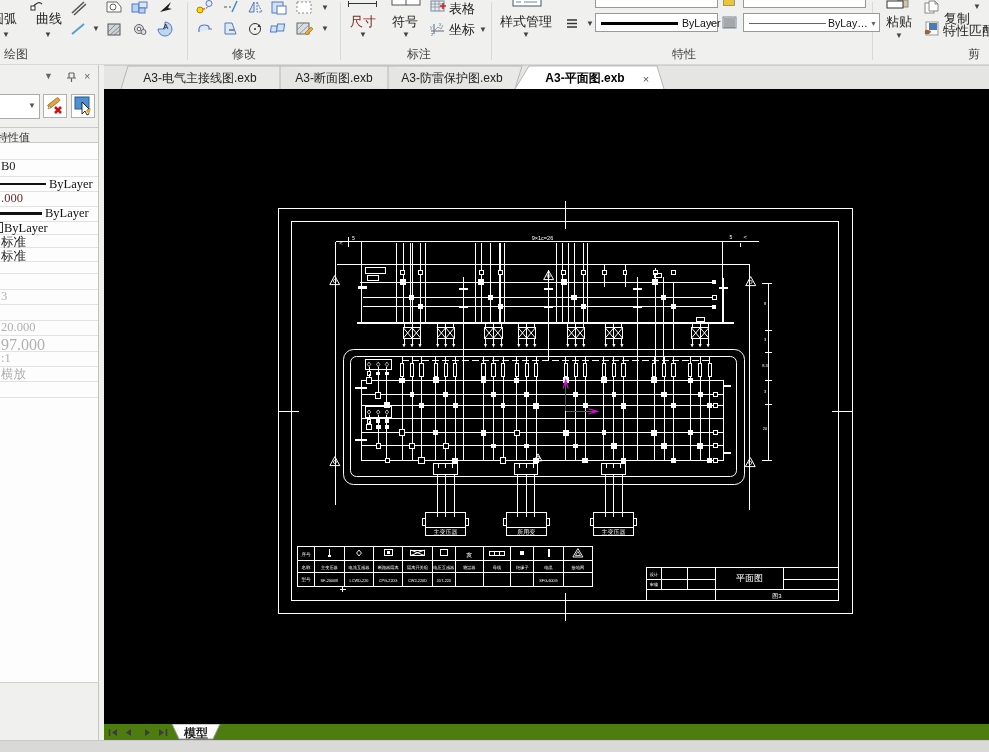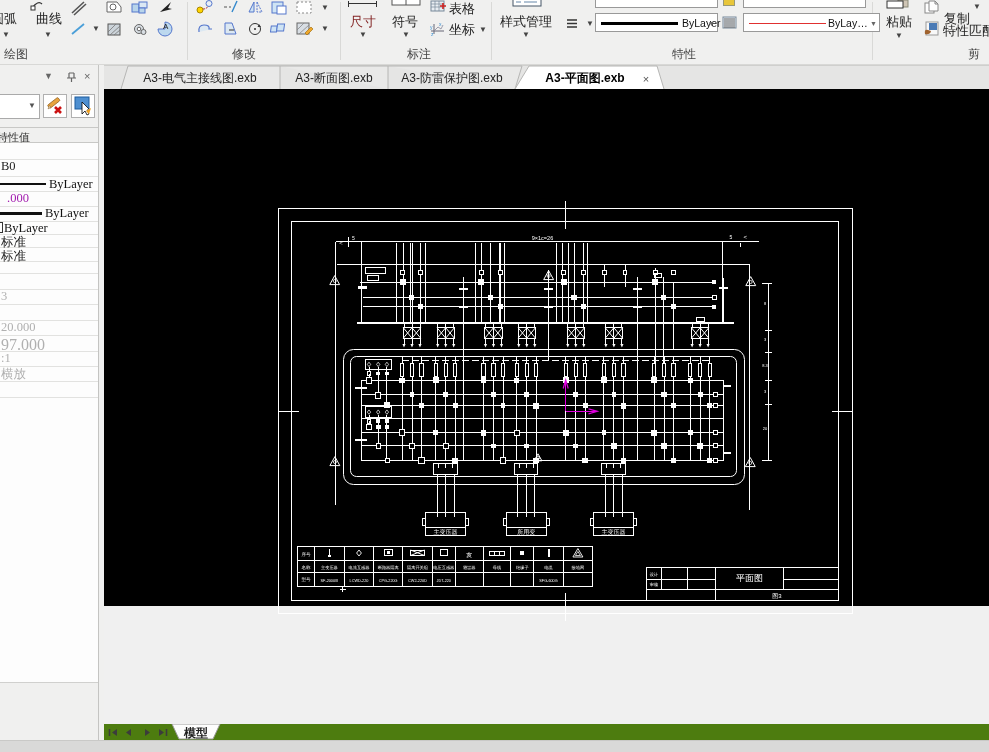--- a/index.html
+++ b/index.html
@@ -266,21 +266,21 @@
   <div class="abs" style="left:0;top:93.8px;width:97.5px;height:1px;background:#e2e2e0;"></div>
 
   <div class="abs" style="left:0;top:111.0px;width:97.5px;height:1px;background:#e2e2e0;"></div>
   <div class="abs" style="left:1px;top:94.3px;font-size:12.5px;color:#222;font-family:'Liberation Serif',serif;">B0</div>
 
   <div class="abs" style="left:0;top:125.6px;width:97.5px;height:1px;background:#e2e2e0;"></div>
   <div class="abs" style="left:-60px;top:118.0px;width:106px;height:1.6px;background:#111;"></div>
   <div class="abs" style="left:49px;top:111.5px;font-size:12.5px;color:#111;font-family:'Liberation Serif',serif;">ByLayer</div>
 
   <div class="abs" style="left:0;top:140.6px;width:97.5px;height:1px;background:#e2e2e0;"></div>
-  <div class="abs" style="left:7px;top:126.1px;font-size:12.5px;color:#a21caf;font-family:'Liberation Serif',serif;">.000</div>
+  <div class="abs" style="left:1px;top:126.1px;font-size:12.5px;color:#7f1d1d;font-family:'Liberation Serif',serif;">.000</div>
 
   <div class="abs" style="left:0;top:155.6px;width:97.5px;height:1px;background:#e2e2e0;"></div>
   <div class="abs" style="left:-60px;top:146.6px;width:102px;height:3px;background:#111;"></div>
   <div class="abs" style="left:45px;top:141.1px;font-size:12.5px;color:#111;font-family:'Liberation Serif',serif;">ByLayer</div>
 
   <div class="abs" style="left:0;top:168.5px;width:97.5px;height:1px;background:#e2e2e0;"></div>
   <div class="abs" style="left:-8px;top:156.6px;width:11px;height:11px;border:1px solid #333;background:#fff;"></div>
   <div class="abs" style="left:4px;top:156.1px;font-size:12.5px;color:#111;font-family:'Liberation Serif',serif;">ByLayer</div>
 
   <div class="abs" style="left:0;top:182.0px;width:97.5px;height:1px;background:#e2e2e0;"></div>
@@ -310,21 +310,21 @@
   <div class="abs" style="left:0;top:316.3px;width:97.5px;height:1px;background:#e2e2e0;"></div>
   <div class="abs" style="left:1px;top:301.4px;font-size:12.5px;color:#b0b0b0;font-family:'Liberation Serif',serif;">横放</div>
 
   <div class="abs" style="left:0;top:331.8px;width:97.5px;height:1px;background:#e2e2e0;"></div>
 
   <div class="abs" style="left:0;top:617px;width:97.5px;height:2px;border-top:1px solid #d0d0ce;"></div>
 
   <div class="abs" style="left:97.5px;top:0;width:1px;height:687px;background:#c4c4c2;"></div>
 </div>
 
-<div class="abs" style="left:104px;top:89px;width:885px;height:517px;background:#000;">
+<div class="abs" style="left:104px;top:89px;width:885px;height:635px;background:#000;">
 <svg width="885" height="635" xmlns="http://www.w3.org/2000/svg" font-family="Liberation Sans, sans-serif">
 
 <rect x="174.4" y="119.0" width="573.9" height="405.5" stroke="#fff" stroke-width="1" fill="none" shape-rendering="crispEdges"></rect>
 
 <rect x="187.3" y="132.0" width="547.5" height="379.5" stroke="#fff" stroke-width="1" fill="none" shape-rendering="crispEdges"></rect>
 
 <line x1="461.4" y1="112.0" x2="461.4" y2="139.5" stroke="#fff" stroke-width="1" shape-rendering="crispEdges"></line>
 
 <line x1="461.4" y1="504.0" x2="461.4" y2="531.5" stroke="#fff" stroke-width="1" shape-rendering="crispEdges"></line>
 

